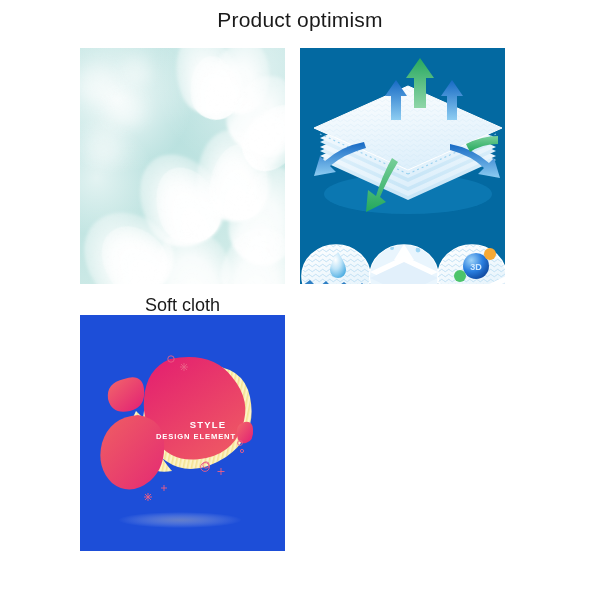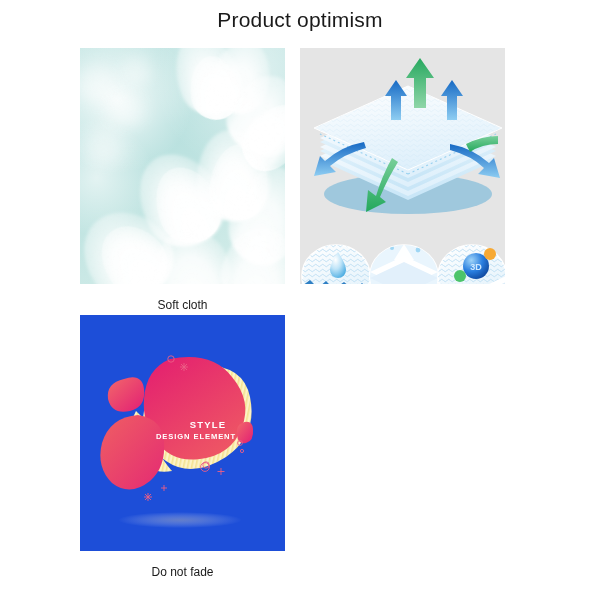--- a/index.html
+++ b/index.html
@@ -49,21 +49,21 @@
   .panel {
     position: relative;
     width: 205px;
     height: 236px;
     overflow: hidden;
     background: #ffffff;
   }
   .caption {
     width: 205px;
     text-align: center;
-    font-size: 12px;
+    font-size: 18px;
     color: #1a1a1a;
     margin-top: 11px;
     line-height: 20px;
   }
 
   
   .p-feather {
     background:
       radial-gradient(ellipse 60% 50% at 18% 22%, rgba(255,255,255,.85) 0%, rgba(255,255,255,0) 62%),
       radial-gradient(ellipse 40% 35% at 8% 55%, rgba(255,255,255,.6) 0%, rgba(255,255,255,0) 70%),
@@ -72,21 +72,21 @@
   }
   .feather {
     position: absolute;
     border-radius: 50% 50% 46% 54% / 62% 58% 42% 38%;
     background: radial-gradient(ellipse at 48% 88%, rgba(255,255,255,.98) 0%, rgba(255,255,255,.86) 42%, rgba(255,255,255,.30) 76%, rgba(255,255,255,0) 100%);
     filter: blur(1.6px);
   }
   .feather.sharp { filter: blur(0.7px); }
 
   
-  .p-breathe { background: #e5e5e5; }
+  .p-breathe { background: #0369a1; }
   .p-breathe svg { display: block; }
 
   
   .p-fluid { background: #1d4ed8; }
 
   
   .p-smile { background: #f7d409; }
   .smile-word {
     position: absolute;
     left: 0;
@@ -319,17 +319,16 @@
           <path d="M84 170 l0 6 M81 173 l6 0"></path>
           <circle cx="125" cy="152" r="4.4"></circle>
           <circle cx="160" cy="128" r="2.4"></circle>
           <circle cx="162" cy="136" r="1.6"></circle>
         </g>
 
         <text x="128" y="113" font-family="Liberation Sans, sans-serif" font-size="9.5" font-weight="bold" fill="#ffffff" text-anchor="middle" letter-spacing="1.2">STYLE</text>
         <text x="116" y="124" font-family="Liberation Sans, sans-serif" font-size="7.6" font-weight="bold" fill="#ffffff" text-anchor="middle" letter-spacing="0.9">DESIGN ELEMENT</text>
       </svg>
     </div>
-    <div class="caption">Do not fade</div>
   </div>
 
 
 </div>
 
 </body></html>

